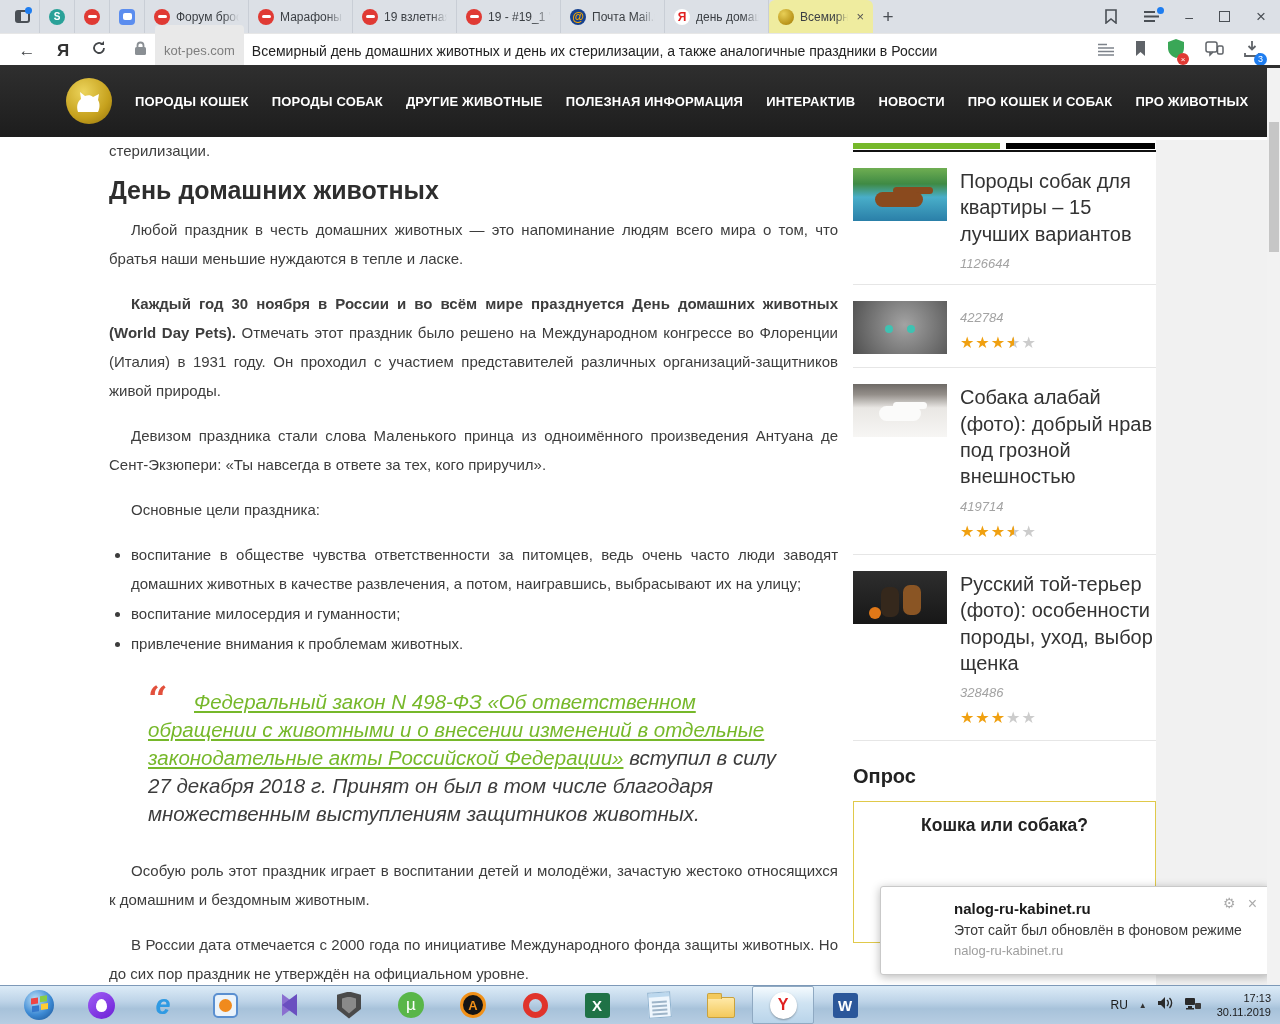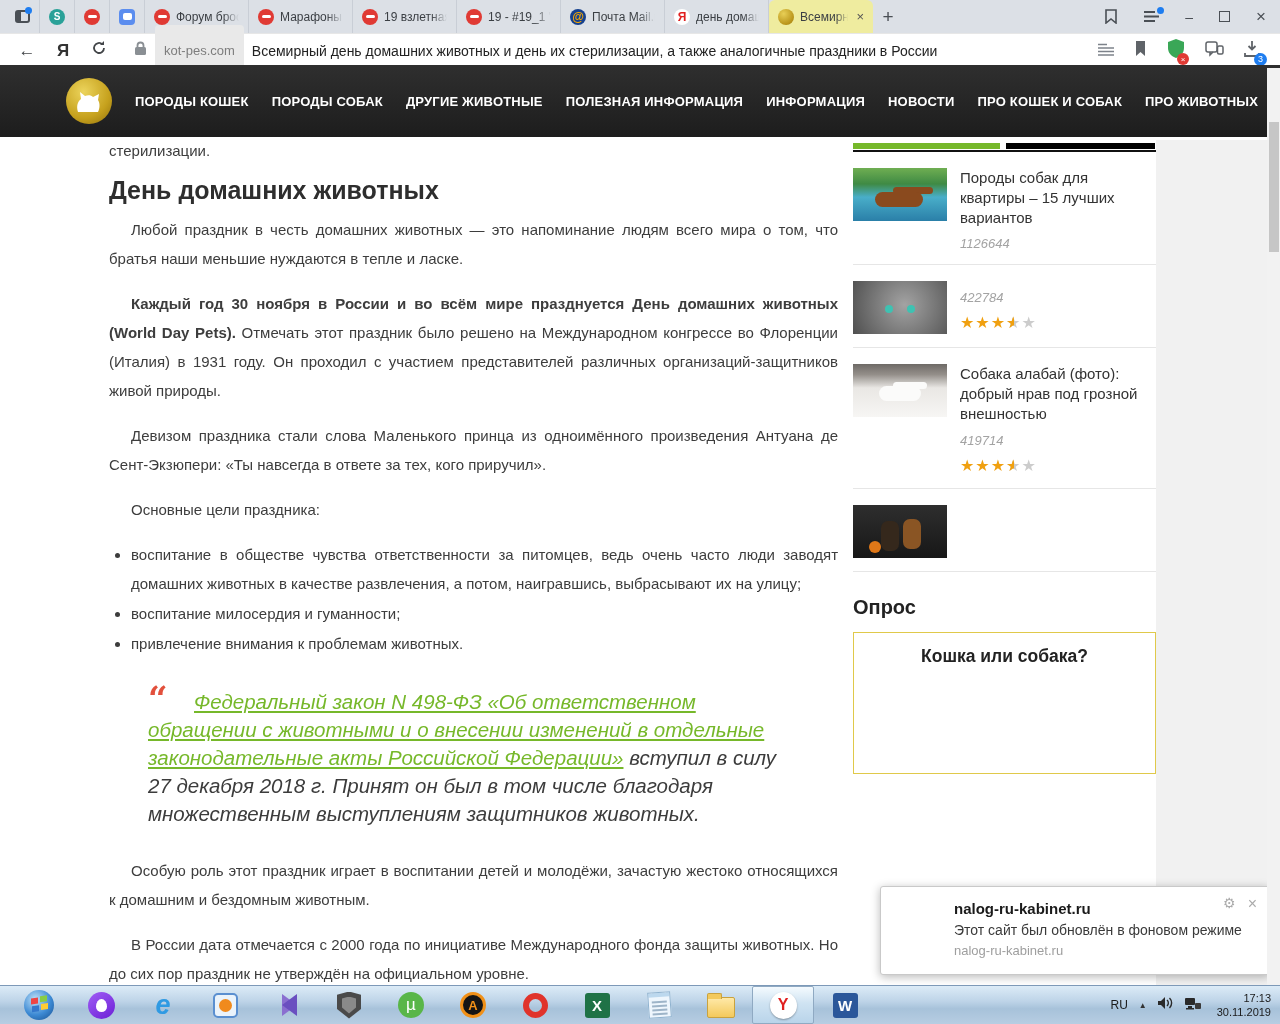--- a/index.html
+++ b/index.html
@@ -82,21 +82,21 @@
 
   
   .sidebar { position:absolute; left:853px; top:0; width:303px; }
   .sb-bars { margin-top:3px; height:9px; display:flex; gap:6px; border-bottom:2px solid #111; padding-bottom:1px; }
   .bar-green { width:147px; background:#76b82a; }
   .bar-black { width:149px; background:#000; }
   .sb-item { display:flex; gap:13px; padding:16px 0 13px; border-bottom:1px solid #e6e6e6; }
   .sb-item:last-of-type { border-bottom:none; }
   .thumb { width:94px; height:53px; flex:none; position:relative; overflow:hidden; }
   .sb-text { flex:1; }
-  .sb-title { font-size:15px; line-height:1.32; color:#333; }
+  .sb-title { font-size:20px; line-height:1.32; color:#333; }
   .sb-views { margin-top:9px; font-size:13px; font-style:italic; color:#a3a3a3; }
   .stars { margin-top:8px; letter-spacing:1px; }
   .star { color:#ccc; font-size:16px; position:relative; display:inline-block; }
   .star.full { color:#f0a010; }
   .star .sf { position:absolute; left:0; top:0; width:50%; overflow:hidden; color:#f0a010; }
 
   .th1 { background:linear-gradient(180deg,#6fae52 0%,#3f8a44 30%,#49aec9 55%,#2a7fa8 100%); }
   .th1::after { content:""; position:absolute; left:22px; top:24px; width:48px; height:15px;
     border-radius:8px; background:#8a4a1e; box-shadow:14px -9px 0 -4px #8a4a1e; }
   .th2 { background:linear-gradient(25deg,#a8733d,#d8a96b); }
@@ -307,21 +307,21 @@
 <div class="sitenav">
   <div class="logo">
     <svg width="30" height="26" viewBox="0 0 30 26">
         <path d="M4 24c-2-6 0-11 3-13L6 4l5 4c3-1 6-1 8 1l6-3-1 6c2 3 2 8 0 12z" fill="#fff"></path>
       </svg>
   </div>
   <span class="menu-item">ПОРОДЫ КОШЕК</span>
   <span class="menu-item">ПОРОДЫ СОБАК</span>
   <span class="menu-item">ДРУГИЕ ЖИВОТНЫЕ</span>
   <span class="menu-item">ПОЛЕЗНАЯ ИНФОРМАЦИЯ</span>
-  <span class="menu-item">ИНФОРМАЦИЯ</span>
+  <span class="menu-item">ИНТЕРАКТИВ</span>
   <span class="menu-item">НОВОСТИ</span>
   <span class="menu-item">ПРО КОШЕК И СОБАК</span>
   <span class="menu-item">ПРО ЖИВОТНЫХ</span>
   <span class="nav-search">
     <svg width="18" height="18" viewBox="0 0 18 18">
         <circle cx="7.5" cy="7.5" r="5.5" fill="none" stroke="#fff" stroke-width="2.4"></circle>
         <path d="M12 12l5 5" stroke="#fff" stroke-width="2.8"></path>
       </svg>
   </span>
 </div>
@@ -372,20 +372,25 @@
     <div class="sb-item">
       <div class="thumb th4"></div>
       <div class="sb-text">
         <div class="sb-title">Собака алабай (фото): добрый нрав под грозной внешностью</div>
         <div class="sb-views">419714</div>
         <div class="stars"><span class="star full">★</span><span class="star full">★</span><span class="star full">★</span><span class="star half"><span class="sf">★</span>★</span><span class="star">★</span></div>
       </div>
     </div>
     <div class="sb-item">
       <div class="thumb th5"></div>
+      <div class="sb-text">
+        <div class="sb-title">Русский той-терьер (фото): особенности породы, уход, выбор щенка</div>
+        <div class="sb-views">328486</div>
+        <div class="stars"><span class="star full">★</span><span class="star full">★</span><span class="star full">★</span><span class="star">★</span><span class="star">★</span></div>
+      </div>
     </div>
 
     <div class="sb-poll-head">Опрос</div>
     <div class="poll-box">
       <div class="poll-title">Кошка или собака?</div>
 
     </div>
   </div>
 
   <div class="notif">

